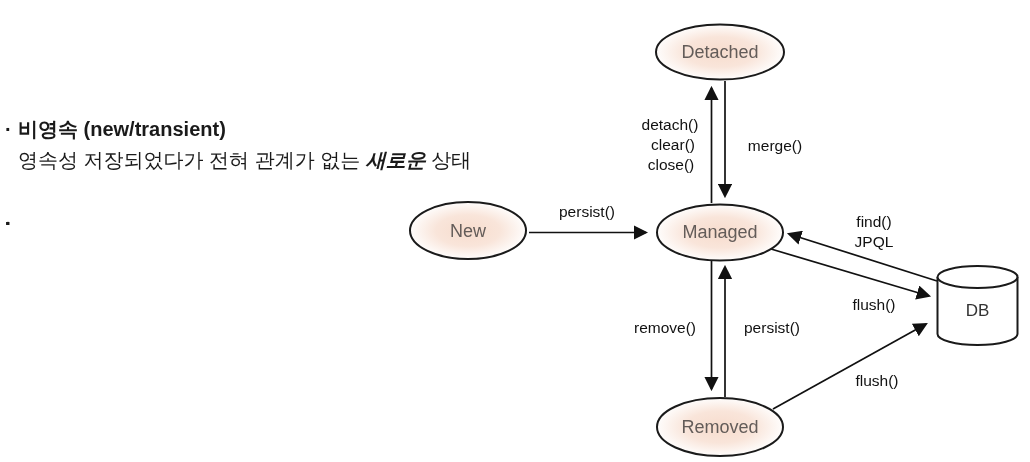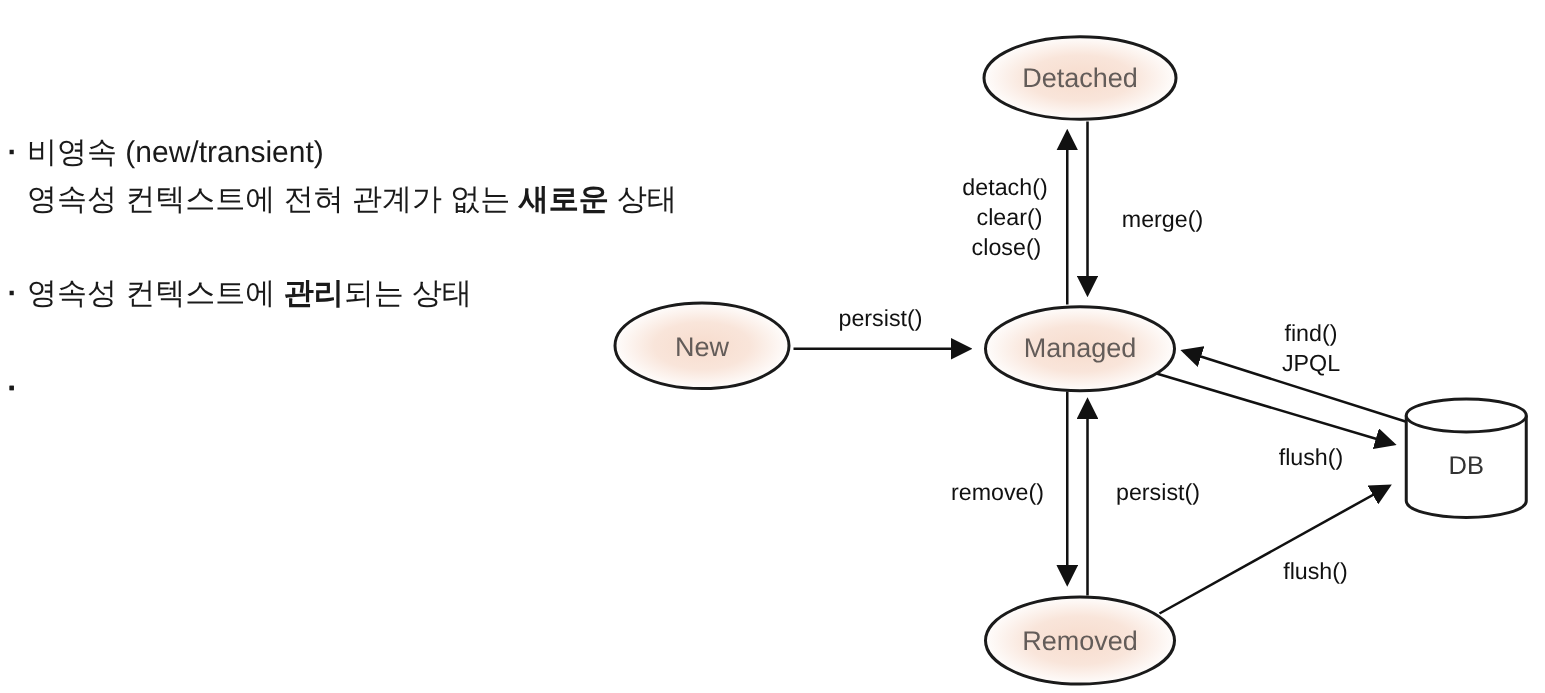--- a/index.html
+++ b/index.html
@@ -27,22 +27,22 @@
     margin-bottom: 32px;
     font-size: 20px;
     line-height: 31px;
     white-space: nowrap;
   }
   .note-bullet {
     position: absolute;
     left: 5px; top: 0;
     font-weight: bold;
   }
-  .note-title { font-weight: normal; }
-  .note-body b { font-weight: bold; }
+  .note-title { font-weight: bold; margin-top: 27px; }
+  .note-body b { font-weight: bold; font-style: italic; }
   
   .diagram {
     position: absolute;
     inset: 0;
   }
   .edge-label {
     font-size: 15.5px;
     fill: #111111;
   }
   .node-label {
@@ -57,26 +57,25 @@
 </head>
 <body>
 
 <div class="canvas">
 
   <section class="notes">
 
     <div class="note-item">
       <span class="note-bullet">·</span>
       <div class="note-title">비영속 (new/transient)</div>
-      <div class="note-body"><span>영속성 컨텍스트에 전혀 관계가 없는 </span><b>새로운</b><span> 상태</span></div>
+      <div class="note-body"><span>영속성 저장되었다가 전혀 관계가 없는 </span><b>새로운</b><span> 상태</span></div>
     </div>
 
     <div class="note-item">
       <span class="note-bullet">·</span>
-      <div class="note-body"><span>영속성 컨텍스트에 </span><b>관리</b><span>되는 상태</span></div>
     </div>
 
     <div class="note-item">
       <span class="note-bullet">·</span>
     </div>
 
     <div class="note-item">
       <span class="note-bullet">·</span>
     </div>
 

